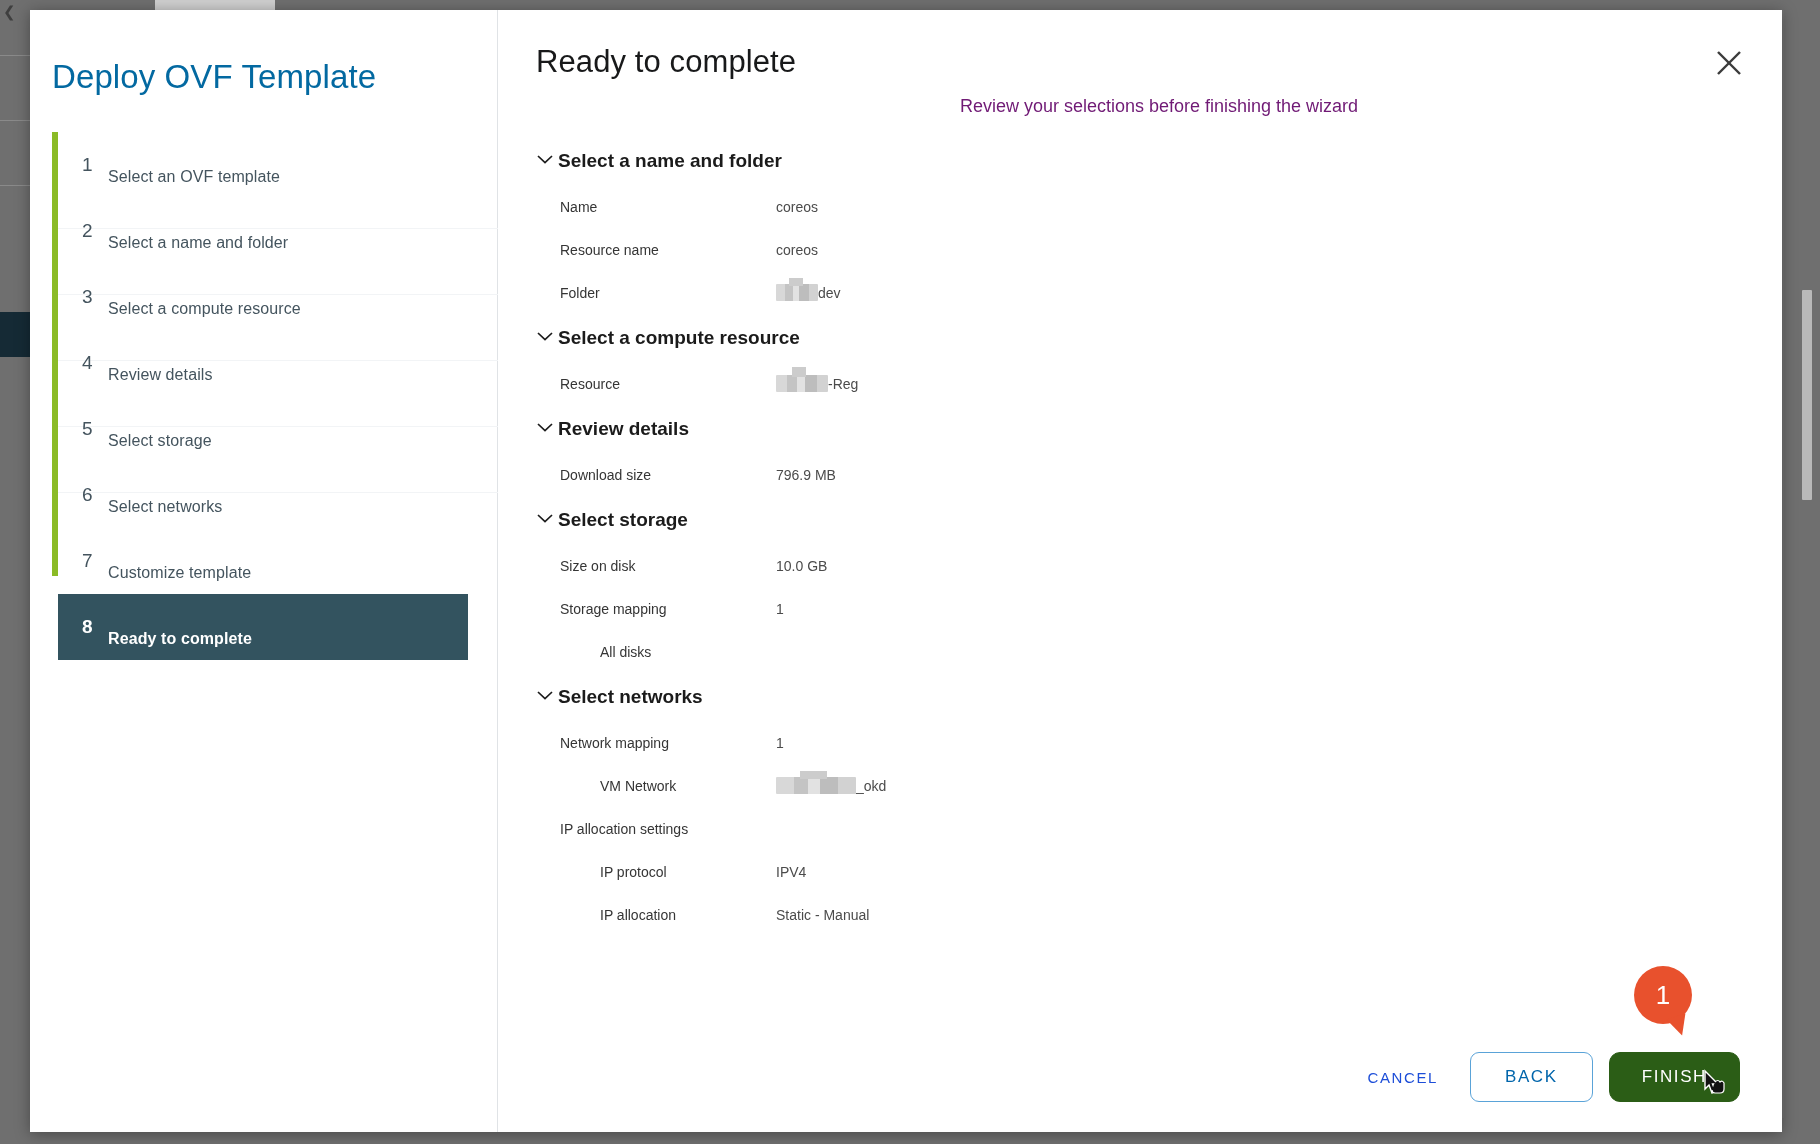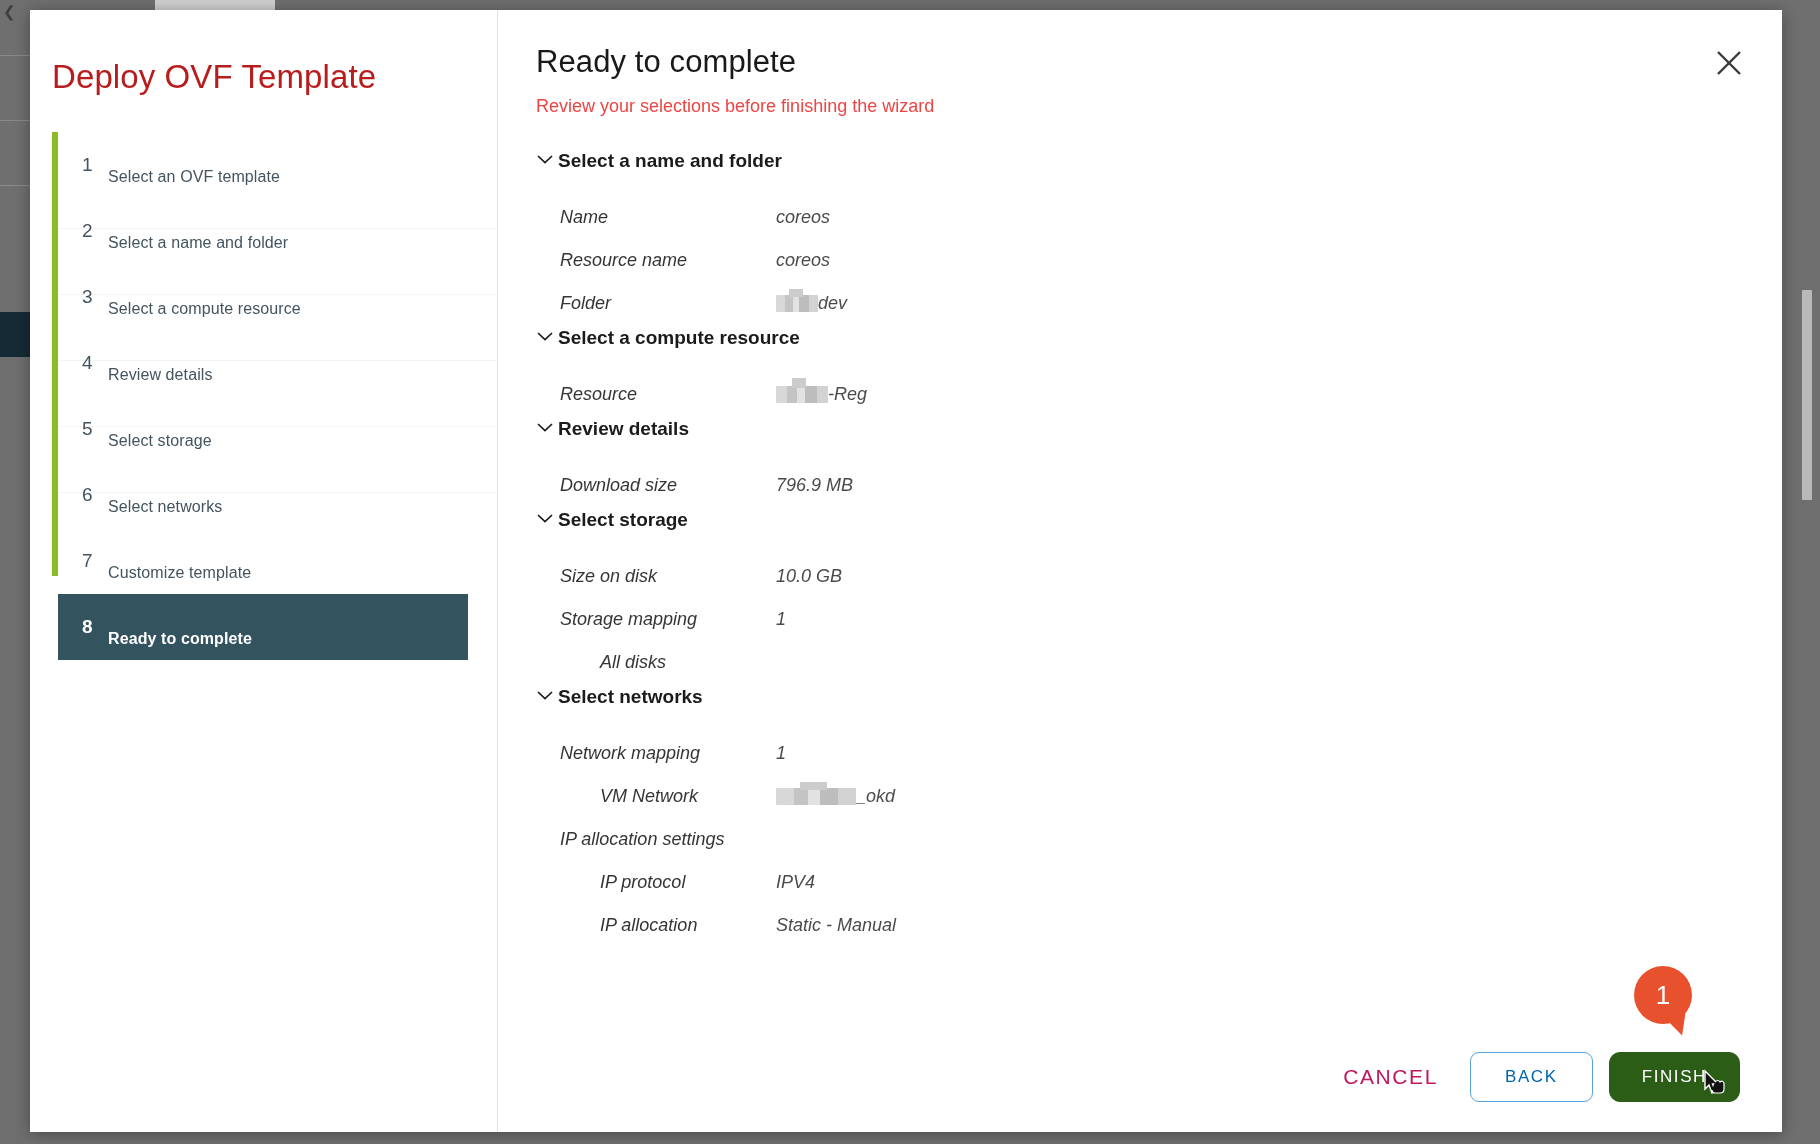--- a/index.html
+++ b/index.html
@@ -100,21 +100,21 @@
     background: #ffffff;
     border-right: 1px solid #e0e3e6;
     position: relative;
     padding-top: 30px;
     box-sizing: border-box;
   }
 
   .wizard-title {
     font-size: 33px;
     font-weight: 400;
-    color: #b91c1c;
+    color: #0369a1;
     letter-spacing: 0.1px;
     padding: 18px 0 0 22px;
     white-space: nowrap;
   }
 
   .steps {
     position: relative;
     margin-top: 36px;
     padding-left: 22px;
   }
@@ -178,21 +178,22 @@
   }
   .page-title {
     font-size: 31px;
     font-weight: 400;
     color: #18191a;
     letter-spacing: 0.1px;
   }
   .page-subtitle {
     margin-top: 16px;
     font-size: 18px;
-    color: #ef4444;
+    color: #701a75;
+    text-align: center;
   }
 
   .summary {
     margin-top: 20px;
     padding-left: 38px;
     padding-right: 30px;
     flex: 1;
     overflow: hidden;
     position: relative;
   }
@@ -210,25 +211,24 @@
     width: 22px;
     min-width: 22px;
     display: inline-block;
     position: relative;
     top: -2px;
   }
   .chev svg { display: block; }
 
   .row {
     display: flex;
-    align-items: flex-end;
+    align-items: center;
     height: 43px;
-    font-size: 18px;
+    font-size: 14px;
     color: #353535;
-    font-style: italic;
   }
   .row .k {
     width: 240px;
     min-width: 240px;
     padding-left: 24px;
     box-sizing: border-box;
     color: #353535;
   }
   .row.indent .k { padding-left: 64px; }
   .row .v {
@@ -268,22 +268,22 @@
     display: flex;
     align-items: center;
     justify-content: flex-end;
     padding-right: 42px;
     gap: 0;
     position: relative;
   }
   .btn-link {
     background: none;
     border: none;
-    color: #be185d;
-    font-size: 21px;
+    color: #1d4ed8;
+    font-size: 15px;
     letter-spacing: 1.6px;
     font-family: "Liberation Sans", sans-serif;
     cursor: pointer;
     padding: 10px 18px;
     margin-right: 14px;
   }
   .btn-outline {
     background: #ffffff;
     border: 1px solid #5aa3d8;
     color: #0065ab;

